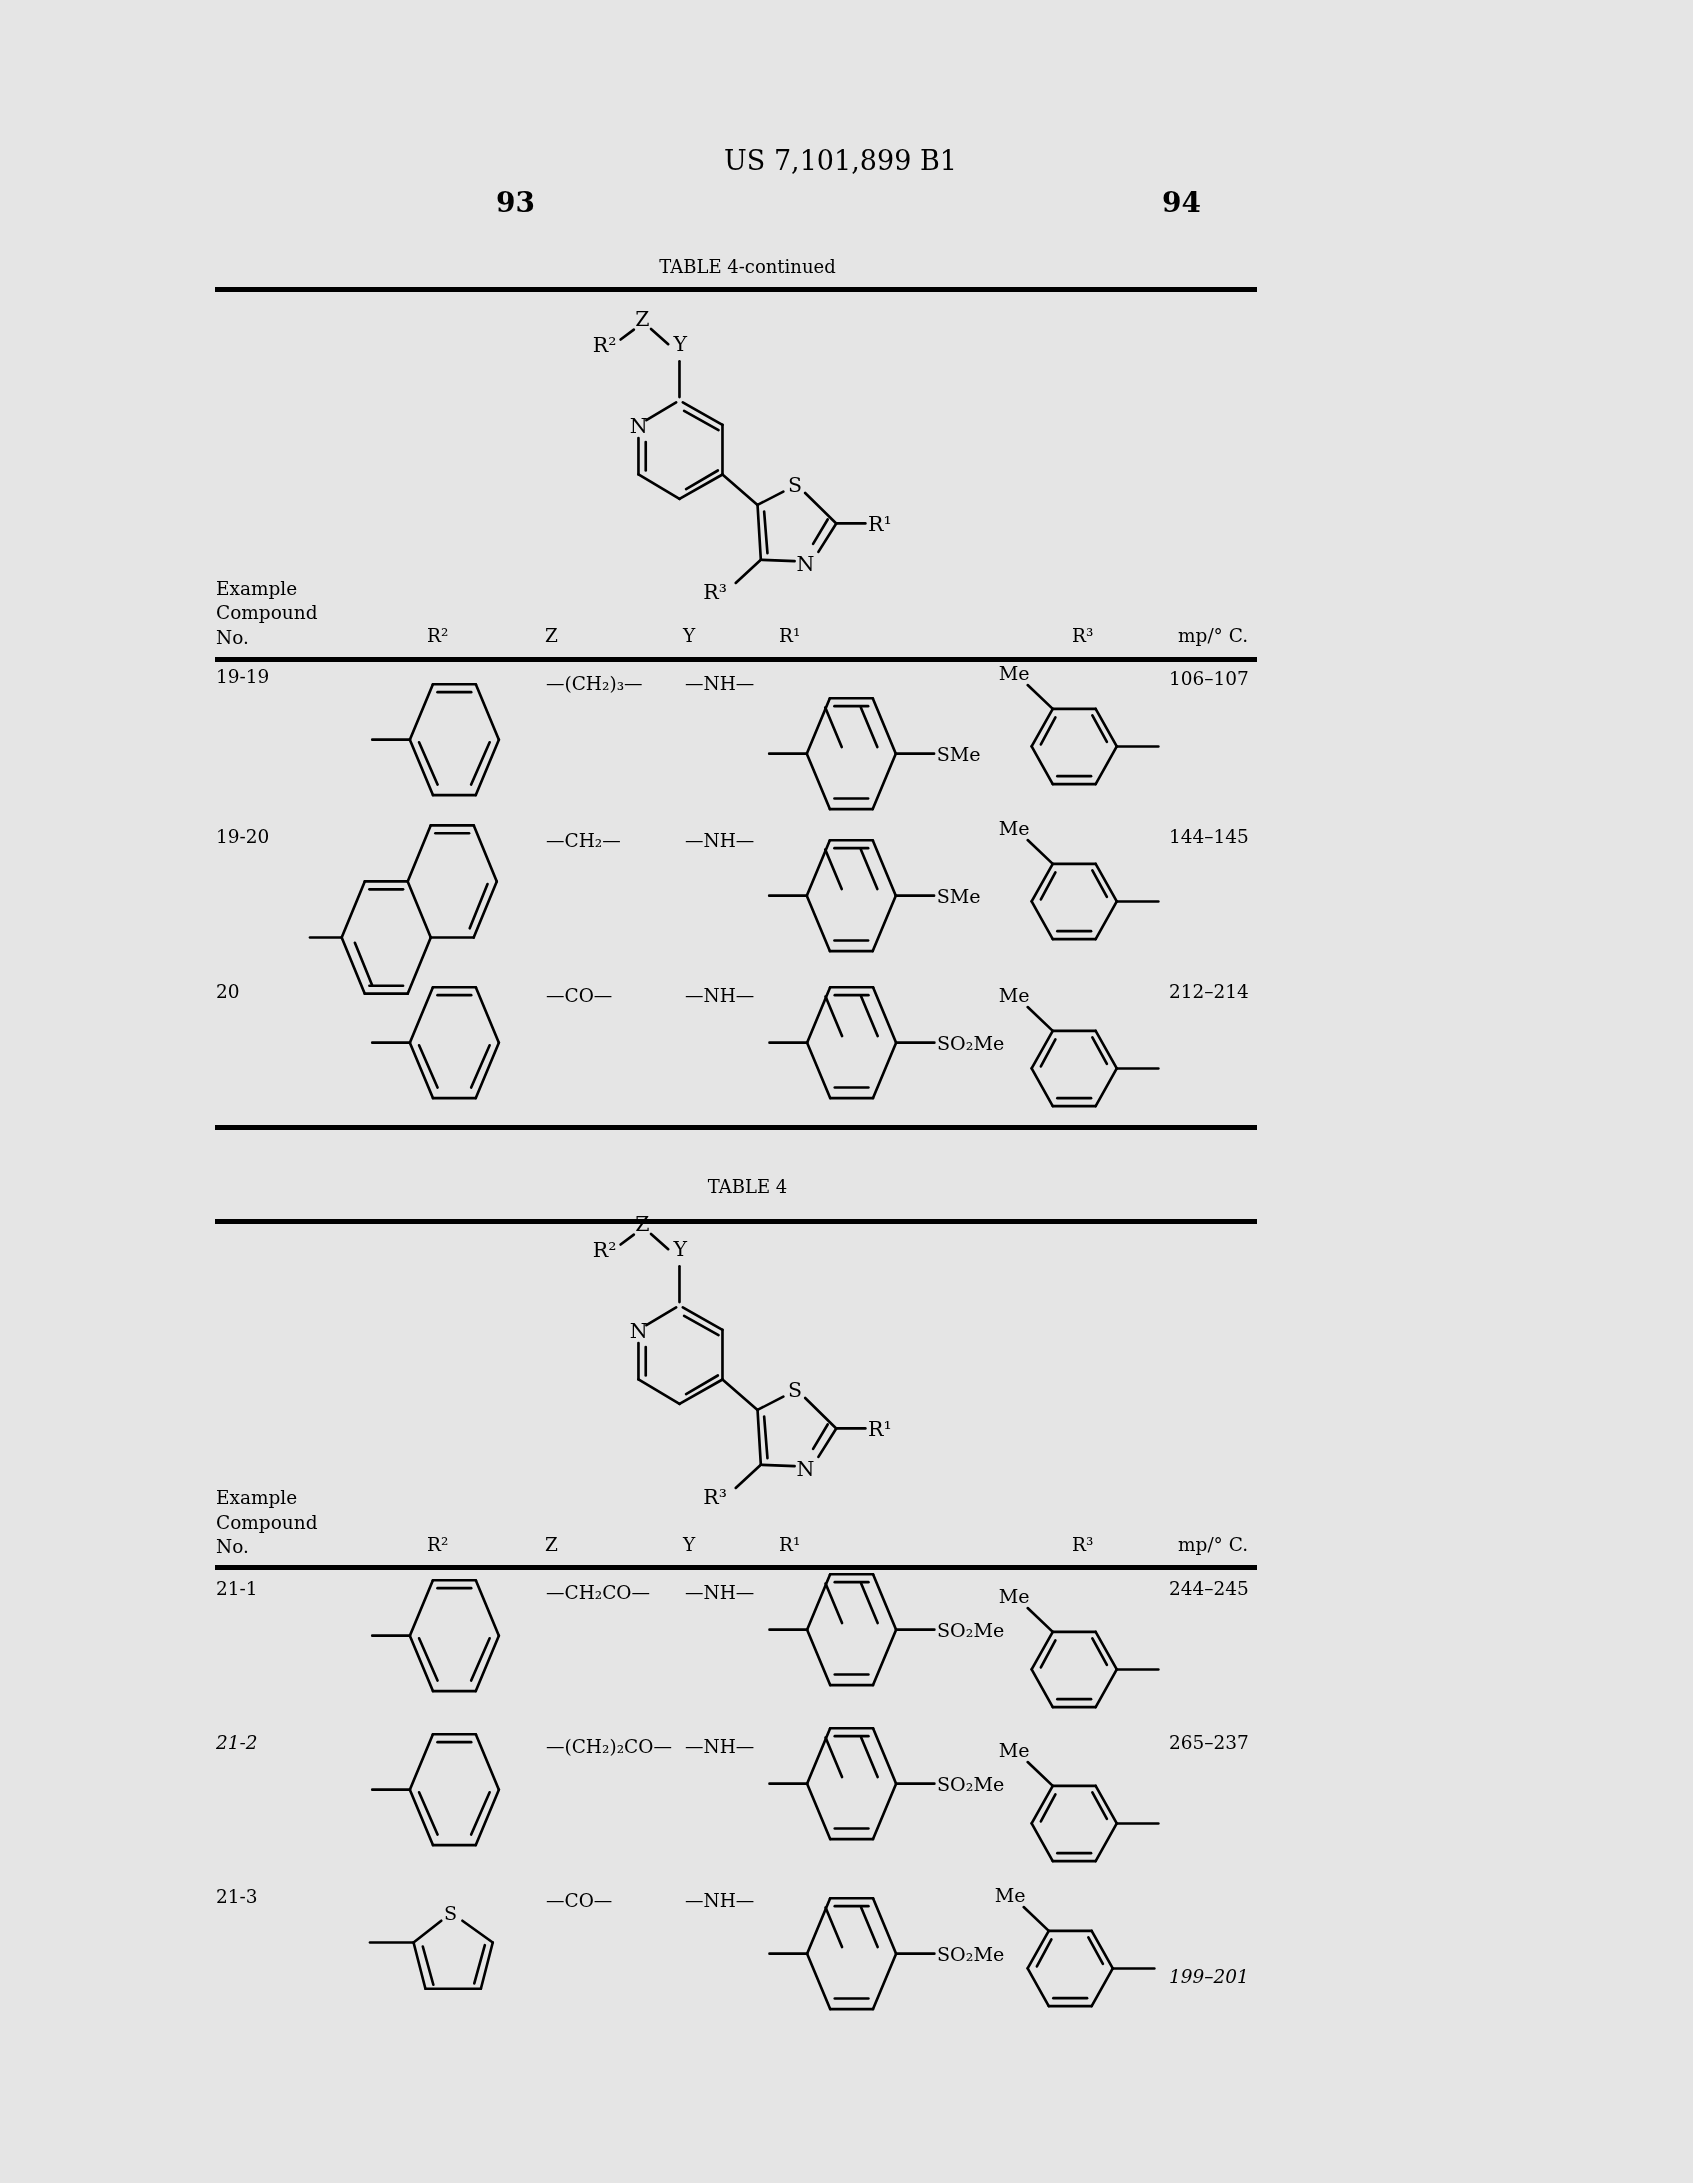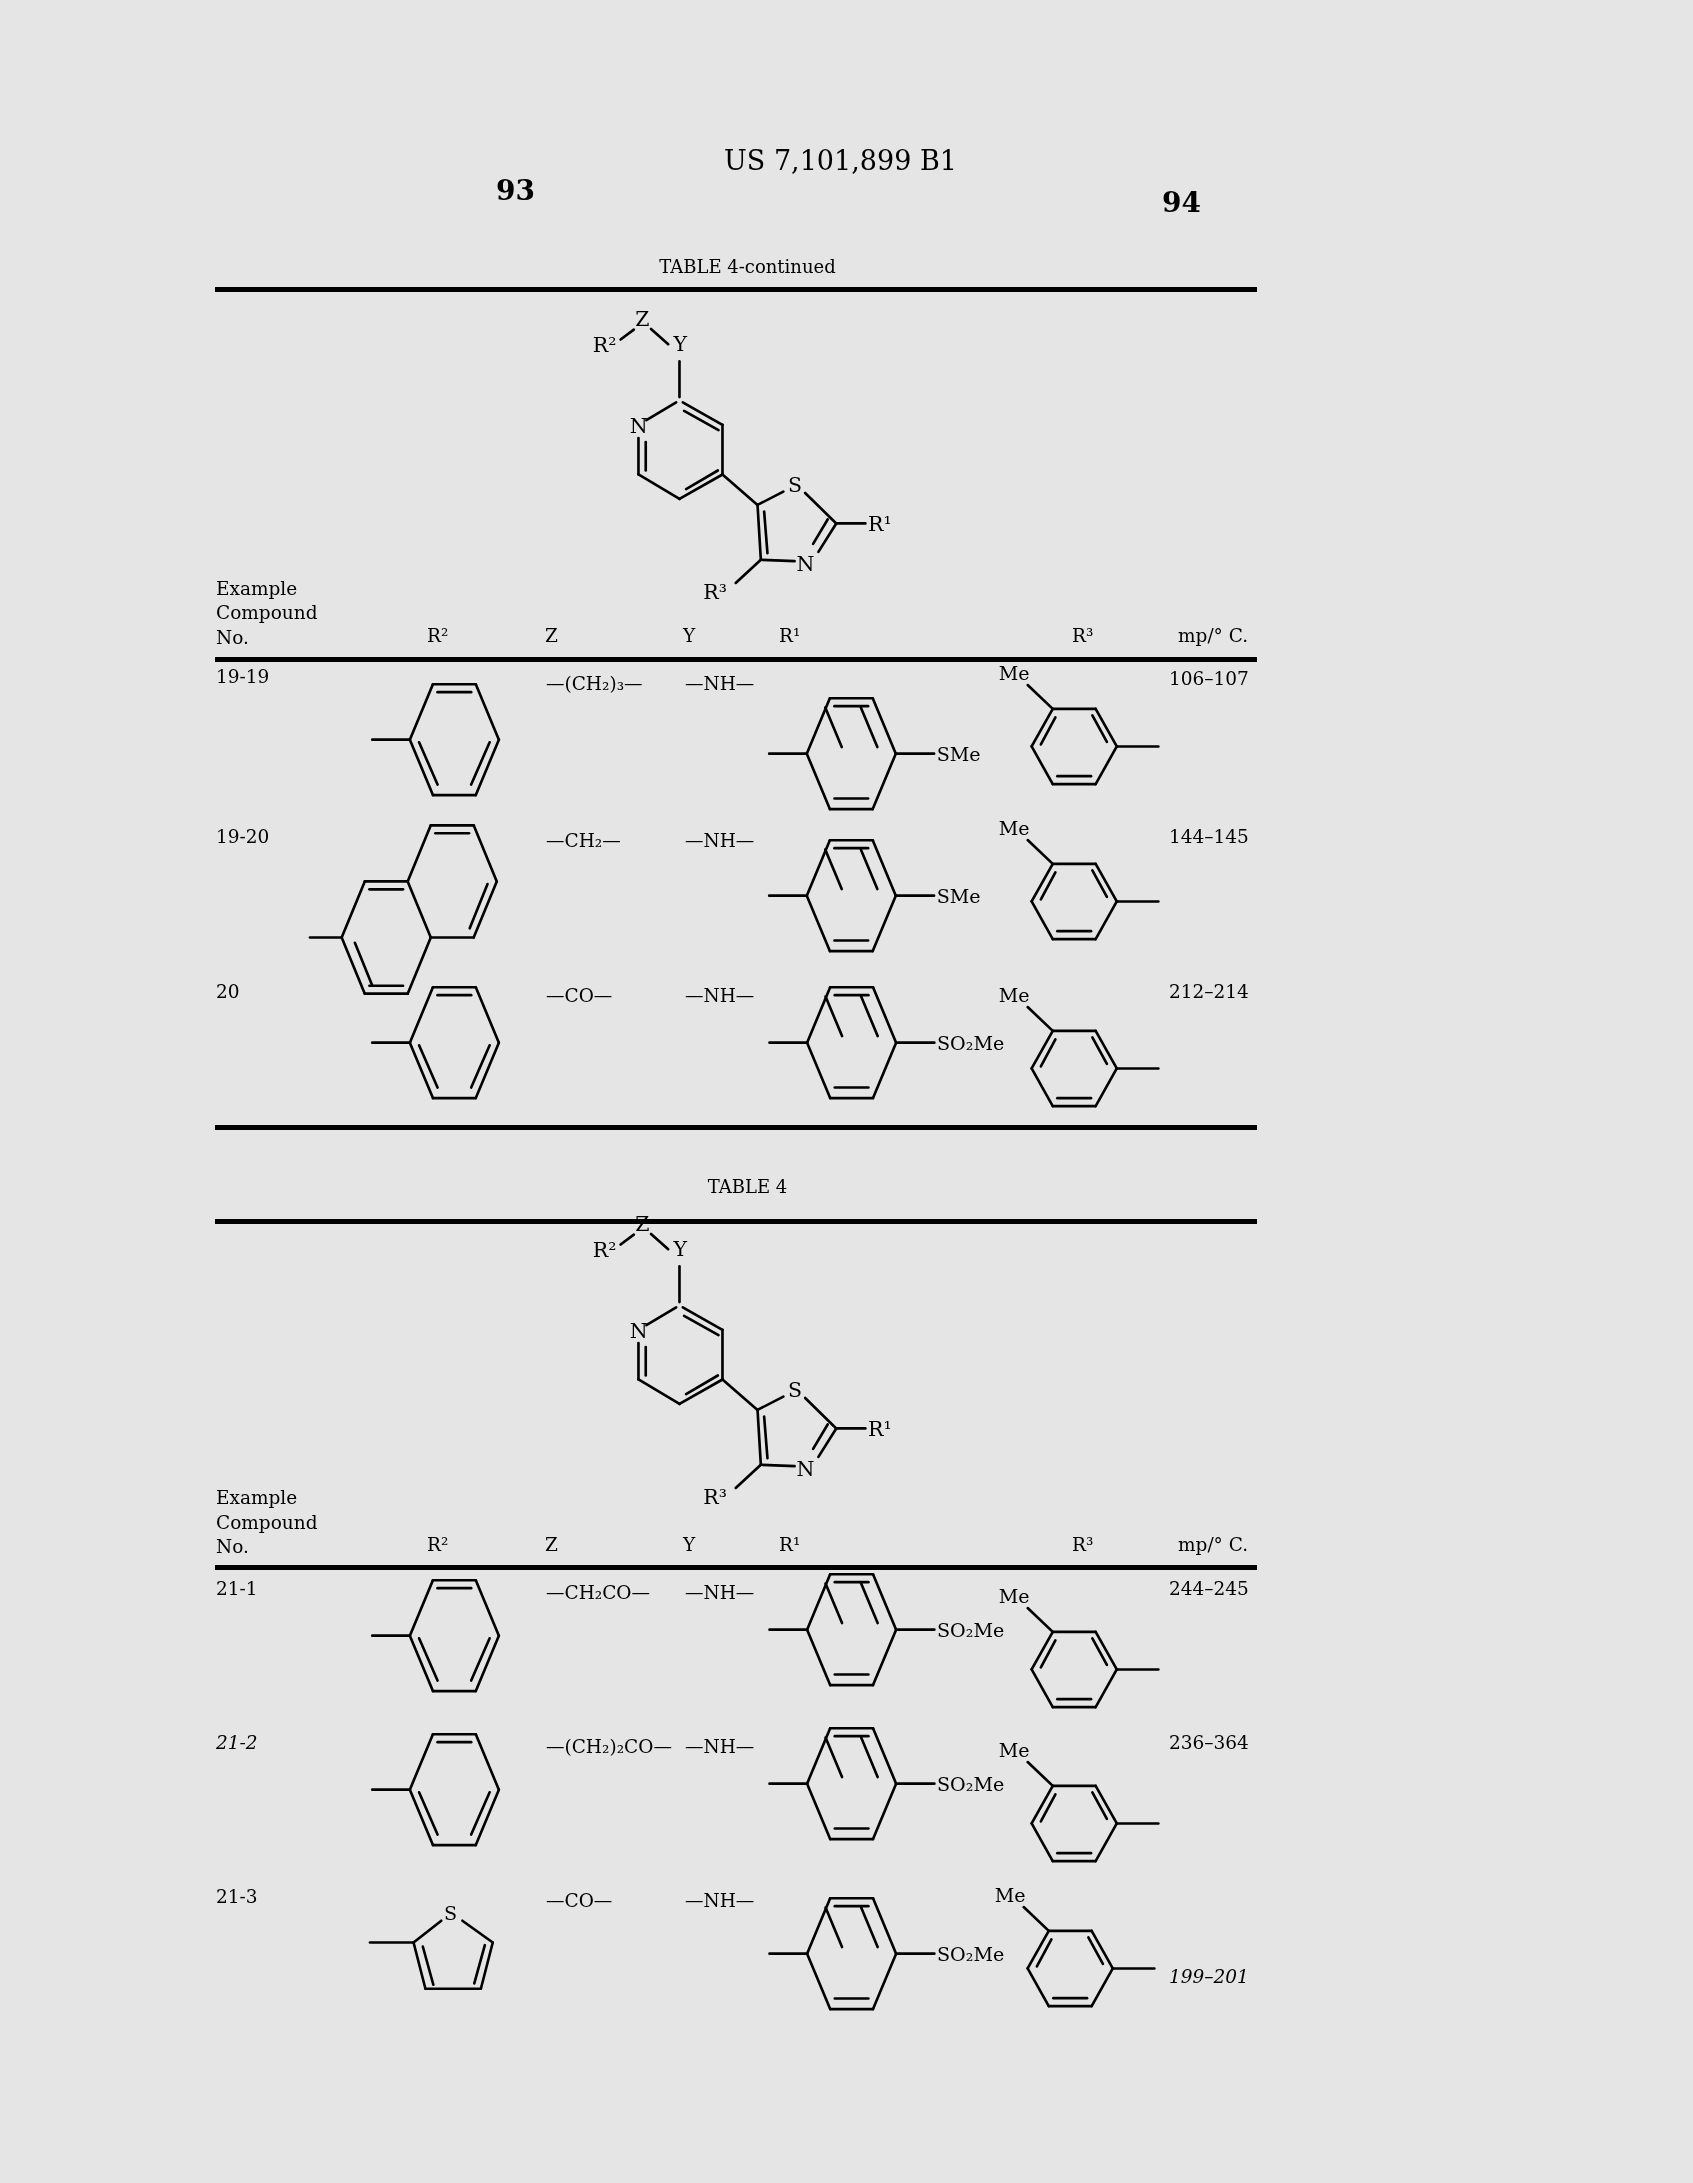--- a/index.html
+++ b/index.html
@@ -15,21 +15,21 @@
   svg.struct line, svg.struct path{stroke:#000;stroke-width:4;fill:none;stroke-linecap:round;}
   svg.struct text{fill:#000;font-family:"DejaVu Serif",serif;font-size:29px;}
   svg.struct text.lg{font-size:31px;}
 </style>
 </head>
 <body>
 
 <div id="page">
 
   <div class="txt big ctr" style="left:715px;top:147px;width:251px;">US 7,101,899 B1</div>
-  <div class="txt pgnum" style="left:496px;top:177px;">93</div>
+  <div class="txt pgnum" style="left:496px;top:189px;">93</div>
   <div class="txt pgnum" style="left:1162px;top:189px;">94</div>
 
   <div class="txt ttl ctr" style="left:635px;top:258px;width:225px;">TABLE 4-continued</div>
   <div class="rule" style="left:215px;top:287px;width:1042px;"></div>
 
   <svg class="struct" style="left:569px;top:291px;" width="344" height="318" viewBox="0 0 520 480">
     <text class="lg" x="36" y="92">R²</text>
     <line x1="78" y1="73" x2="98" y2="58"></line>
     <text class="lg" x="100" y="52">Z</text>
     <line x1="124" y1="57" x2="150" y2="80"></line>
@@ -311,21 +311,21 @@
       <line x1="54" y1="131" x2="86" y2="74"></line>
     <line x1="146" y1="84" x2="168" y2="124"></line>
       <line x1="93" y1="176" x2="144" y2="176"></line>
       <line x1="68" y1="128" x2="90" y2="87"></line>
     <line x1="183" y1="131" x2="246" y2="131"></line>
   </svg>
 
   <div class="txt" style="left:216px;top:1734px;font-style:italic;">21-2</div>
   <div class="txt" style="left:546px;top:1738px;">—(CH₂)₂CO—</div>
   <div class="txt" style="left:685px;top:1738px;">—NH—</div>
-  <div class="txt" style="left:1169px;top:1734px;">236–364</div>
+  <div class="txt" style="left:1169px;top:1734px;">265–237</div>
   <svg class="struct" style="left:372px;top:1729px;" width="139" height="122" viewBox="0 0 210 185">
     <line x1="0" y1="92" x2="57" y2="92"></line>
     <line x1="57" y1="92" x2="92" y2="8"></line>
       <line x1="92" y1="8" x2="157" y2="8"></line>
       <line x1="157" y1="8" x2="192" y2="92"></line>
     <line x1="192" y1="92" x2="157" y2="176"></line>
       <line x1="157" y1="176" x2="92" y2="176"></line>
       <line x1="92" y1="176" x2="57" y2="92"></line>
     <line x1="99" y1="20" x2="150" y2="20"></line>
       <line x1="178" y1="96" x2="150" y2="160"></line>

